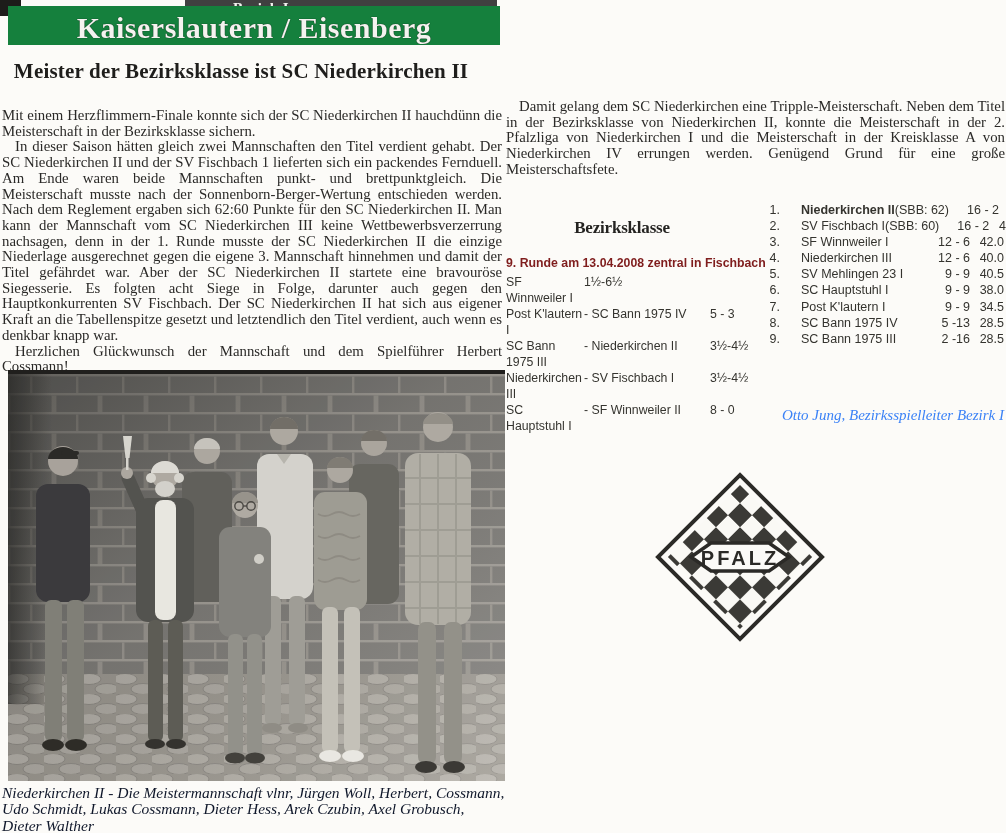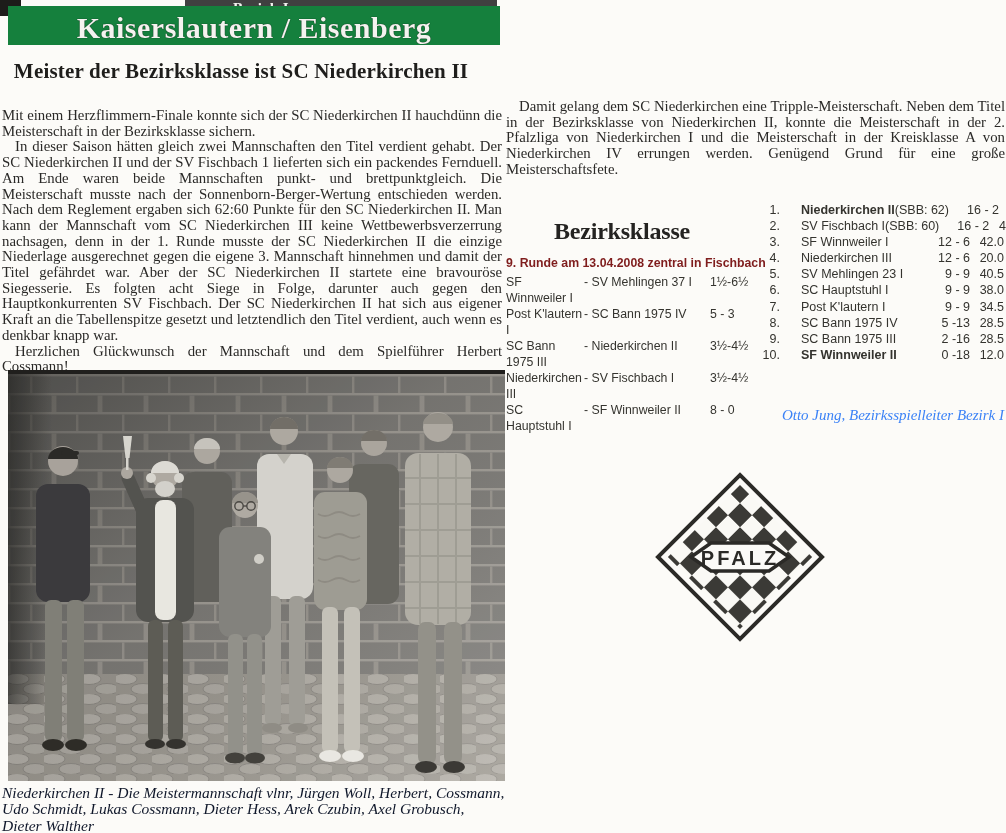--- a/index.html
+++ b/index.html
@@ -21,21 +21,21 @@
   .headline{left:8px;top:59px;width:466px;text-align:center;
     font-weight:bold;font-size:21px;letter-spacing:.2px;color:#1f1e1c;}
   
   .col{font-size:14.8px;line-height:15.7px;text-align:justify;color:#2a2927;}
   .col p{margin:0;}
   .col p.ind{text-indent:13px;}
   .left-col{left:2px;top:99px;width:500px;margin-top:9px;}
   .right-col{left:506px;top:99px;width:499px;}
   
   .results-title{left:506px;top:218px;width:232px;text-align:center;
-    font-weight:bold;font-size:24px;letter-spacing:-.2px;color:#242321;}
+    font-weight:bold;font-size:17px;letter-spacing:-.2px;color:#242321;}
   .results{left:506px;top:255px;width:262px;
     font-family:"Liberation Sans",sans-serif;font-size:12.3px;line-height:16px;color:#35342f;}
   .results .rhead{font-weight:bold;color:#7f1d1d;margin-bottom:3px;white-space:nowrap;}
   .results .mrow{display:flex;}
   .results .mh{width:78px;flex:none;}
   .results .ma{flex:1;}
   .results .ms{width:58px;flex:none;}
   
   .standings{left:756px;top:202px;width:248px;
     font-family:"Liberation Sans",sans-serif;font-size:12.5px;line-height:16.1px;color:#34332e;}
@@ -84,21 +84,20 @@
   <div class="abs col right-col">
     <p class="ind">Damit gelang dem SC Niederkirchen eine Tripple-Meisterschaft. Neben dem Titel in der Bezirksklasse von Niederkirchen II, konnte die Meisterschaft in der 2. Pfalzliga von Niederkirchen I und die Meisterschaft in der Kreisklasse A von Niederkirchen IV errungen werden. Genügend Grund für eine große Meisterschaftsfete.</p>
   </div>
 
   <div class="abs results-title">Bezirksklasse</div>
 
   <div class="abs results">
     <div class="rhead">9. Runde am 13.04.2008 zentral in Fischbach</div>
     <div class="mrow">
       <span class="mh">SF Winnweiler I</span>
-      <span class="ma">- SV Mehlingen 37 I</span>
       <span class="ms">1½-6½</span>
     </div>
     <div class="mrow">
       <span class="mh">Post K'lautern I</span>
       <span class="ma">- SC Bann 1975 IV</span>
       <span class="ms">5  -  3</span>
     </div>
     <div class="mrow">
       <span class="mh">SC Bann 1975 III</span>
       <span class="ma">- Niederkirchen II</span>
@@ -134,21 +133,21 @@
     <div class="srow">
       <span class="rk">3.</span>
       <span class="tm">SF Winnweiler I</span>
       <span class="rec">12 - 6</span>
       <span class="pts">42.0</span>
     </div>
     <div class="srow">
       <span class="rk">4.</span>
       <span class="tm">Niederkirchen III</span>
       <span class="rec">12 - 6</span>
-      <span class="pts">20.0</span>
+      <span class="pts">40.0</span>
     </div>
     <div class="srow">
       <span class="rk">5.</span>
       <span class="tm">SV Mehlingen 23 I</span>
       <span class="rec">9 - 9</span>
       <span class="pts">40.5</span>
     </div>
     <div class="srow">
       <span class="rk">6.</span>
       <span class="tm">SC Hauptstuhl I</span>
@@ -165,26 +164,20 @@
       <span class="rk">8.</span>
       <span class="tm">SC Bann 1975 IV</span>
       <span class="rec">5 -13</span>
       <span class="pts">28.5</span>
     </div>
     <div class="srow">
       <span class="rk">9.</span>
       <span class="tm">SC Bann 1975 III</span>
       <span class="rec">2 -16</span>
       <span class="pts">28.5</span>
-    </div>
-    <div class="srow">
-      <span class="rk">10.</span>
-      <span class="tm b">SF Winnweiler II</span>
-      <span class="rec">0 -18</span>
-      <span class="pts">12.0</span>
     </div>
   </div>
 
   <div class="abs signature">Otto Jung, Bezirksspielleiter Bezirk I</div>
 
   <div class="abs photo">
     <svg width="497" height="407" viewBox="0 0 497 407" xmlns="http://www.w3.org/2000/svg">
       <defs>
         <pattern id="bricks" width="46" height="38" patternUnits="userSpaceOnUse">
           <rect width="46" height="38" fill="#7c7a76"></rect>

